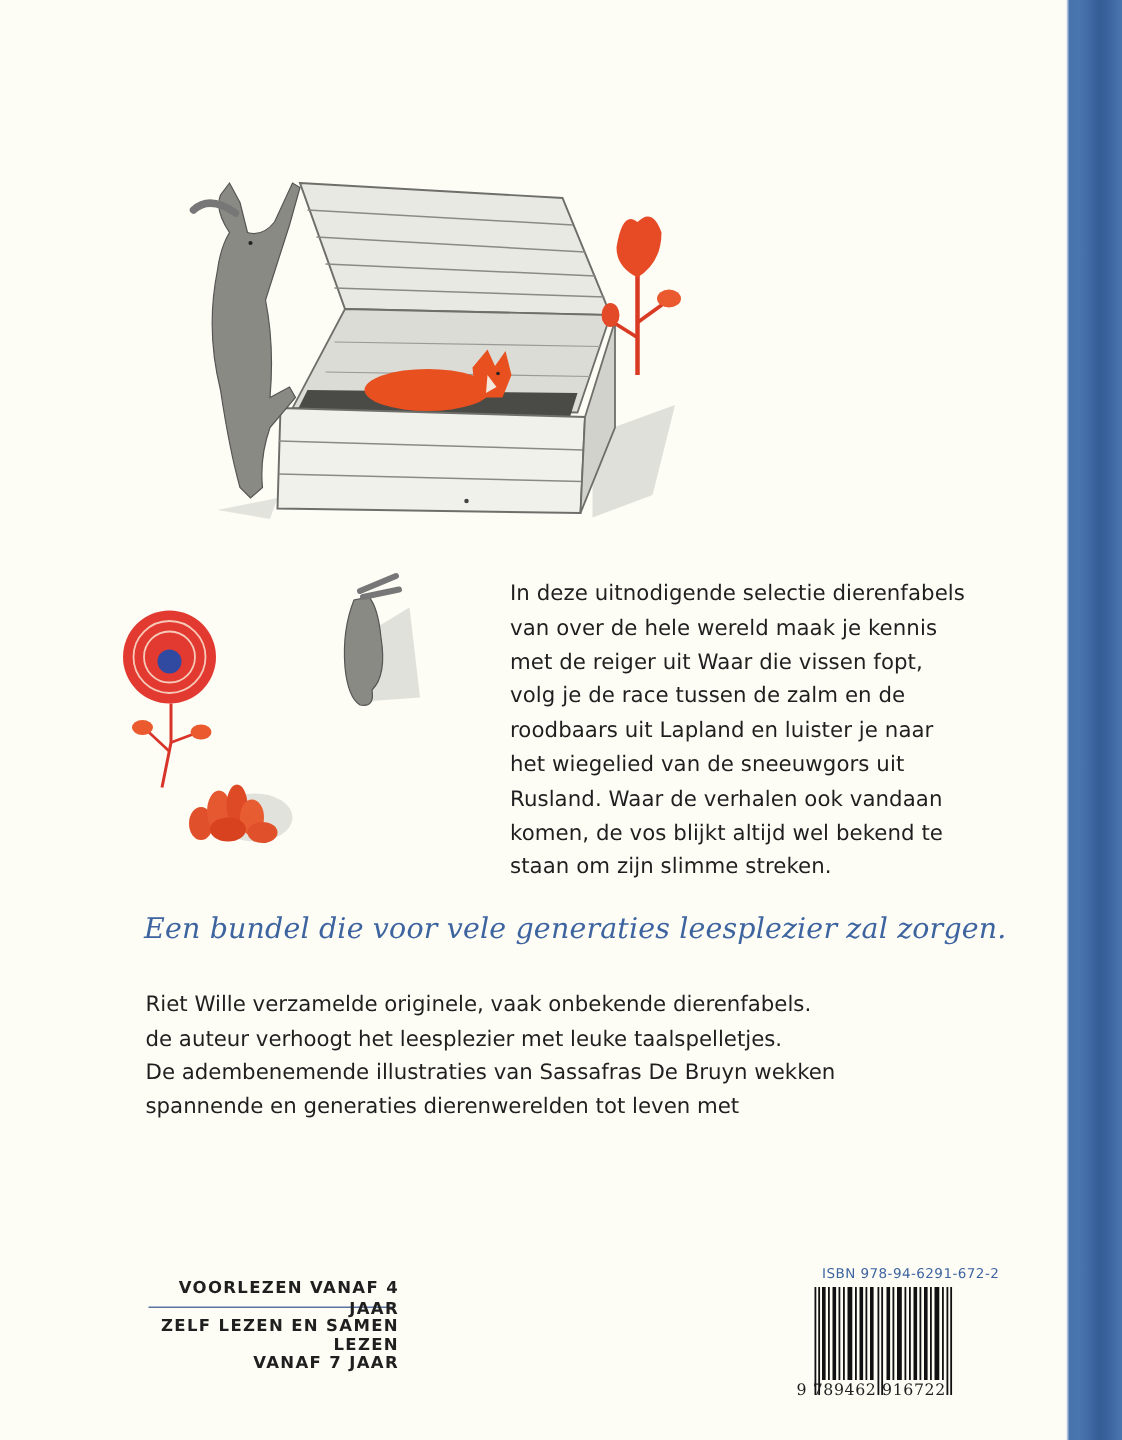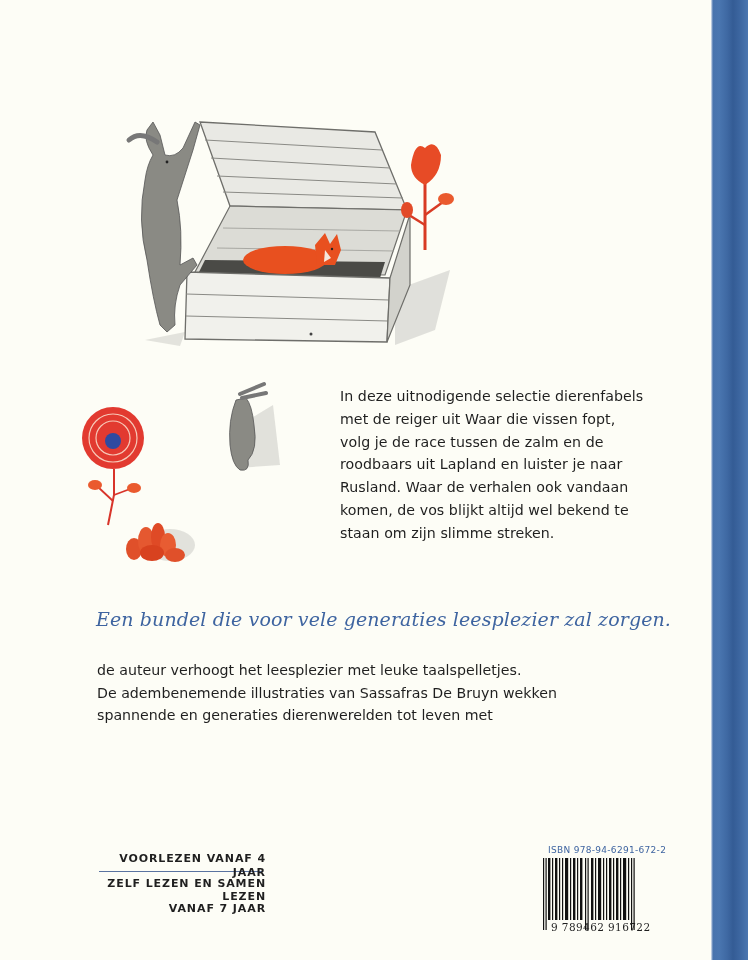--- a/index.html
+++ b/index.html
@@ -38,21 +38,21 @@
     }
     .age-box .l1 { display: block; height: 16px; line-height: 14px; }
     .age-box .divider { display: block; height: 1px; background: #5a73a0; margin: 3px 3px 6px 3px; }
     .age-box .l2, .age-box .l3 { display: block; line-height: 12.5px; }
     .isbn {
       position: absolute; left: 548px; top: 845px;
       font-size: 9px; color: #3e64a0; letter-spacing: 0.3px; white-space: nowrap;
     }
     .barcode { position: absolute; left: 535px; top: 858px; width: 108px; height: 76px; }
     .barcode-digits {
-      position: absolute; left: 551px; top: 921px;
+      position: absolute; left: 531px; top: 921px;
       font-family: "DejaVu Serif", "Liberation Serif", serif;
       font-size: 10.5px; color: #1f1f1f; background: transparent; white-space: pre;
       letter-spacing: 0.4px;
     }
   </style>
 </head>
 <body>
 
 <div class="cover">
 
@@ -120,31 +120,34 @@
     <ellipse cx="14" cy="34" rx="8" ry="11" fill="#e0502a"></ellipse>
     <ellipse cx="26" cy="26" rx="8" ry="14" fill="#e55830"></ellipse>
     <ellipse cx="38" cy="22" rx="7" ry="14" fill="#df4a26"></ellipse>
     <ellipse cx="48" cy="30" rx="8" ry="12" fill="#e85c32"></ellipse>
     <ellipse cx="32" cy="38" rx="12" ry="8" fill="#d8421f"></ellipse>
     <ellipse cx="55" cy="40" rx="10" ry="7" fill="#e0502a"></ellipse>
   </svg>
 
   <div class="para1">
     <span>In deze uitnodigende selectie dierenfabels</span>
+    <span>van over de hele wereld maak je kennis</span>
     <span>met de reiger uit Waar die vissen fopt,</span>
     <span>volg je de race tussen de zalm en de</span>
     <span>roodbaars uit Lapland en luister je naar</span>
+    <span>het wiegelied van de sneeuwgors uit</span>
     <span>Rusland. Waar de verhalen ook vandaan</span>
     <span>komen, de vos blijkt altijd wel bekend te</span>
     <span>staan om zijn slimme streken.</span>
   </div>
 
   <div class="tagline">Een bundel die voor vele generaties leesplezier zal zorgen.</div>
 
   <div class="para2">
+    <span>Riet Wille verzamelde originele, vaak onbekende dierenfabels.</span>
     <span>de auteur verhoogt het leesplezier met leuke taalspelletjes.</span>
     <span>De adembenemende illustraties van Sassafras De Bruyn wekken</span>
     <span>spannende en generaties dierenwerelden tot leven met</span>
   </div>
 
   <div class="age-box">
     <span class="l1">VOORLEZEN VANAF 4 JAAR</span>
     <span class="divider"></span>
     <span class="l2">ZELF LEZEN EN SAMEN LEZEN</span>
     <span class="l3">VANAF 7 JAAR</span>

